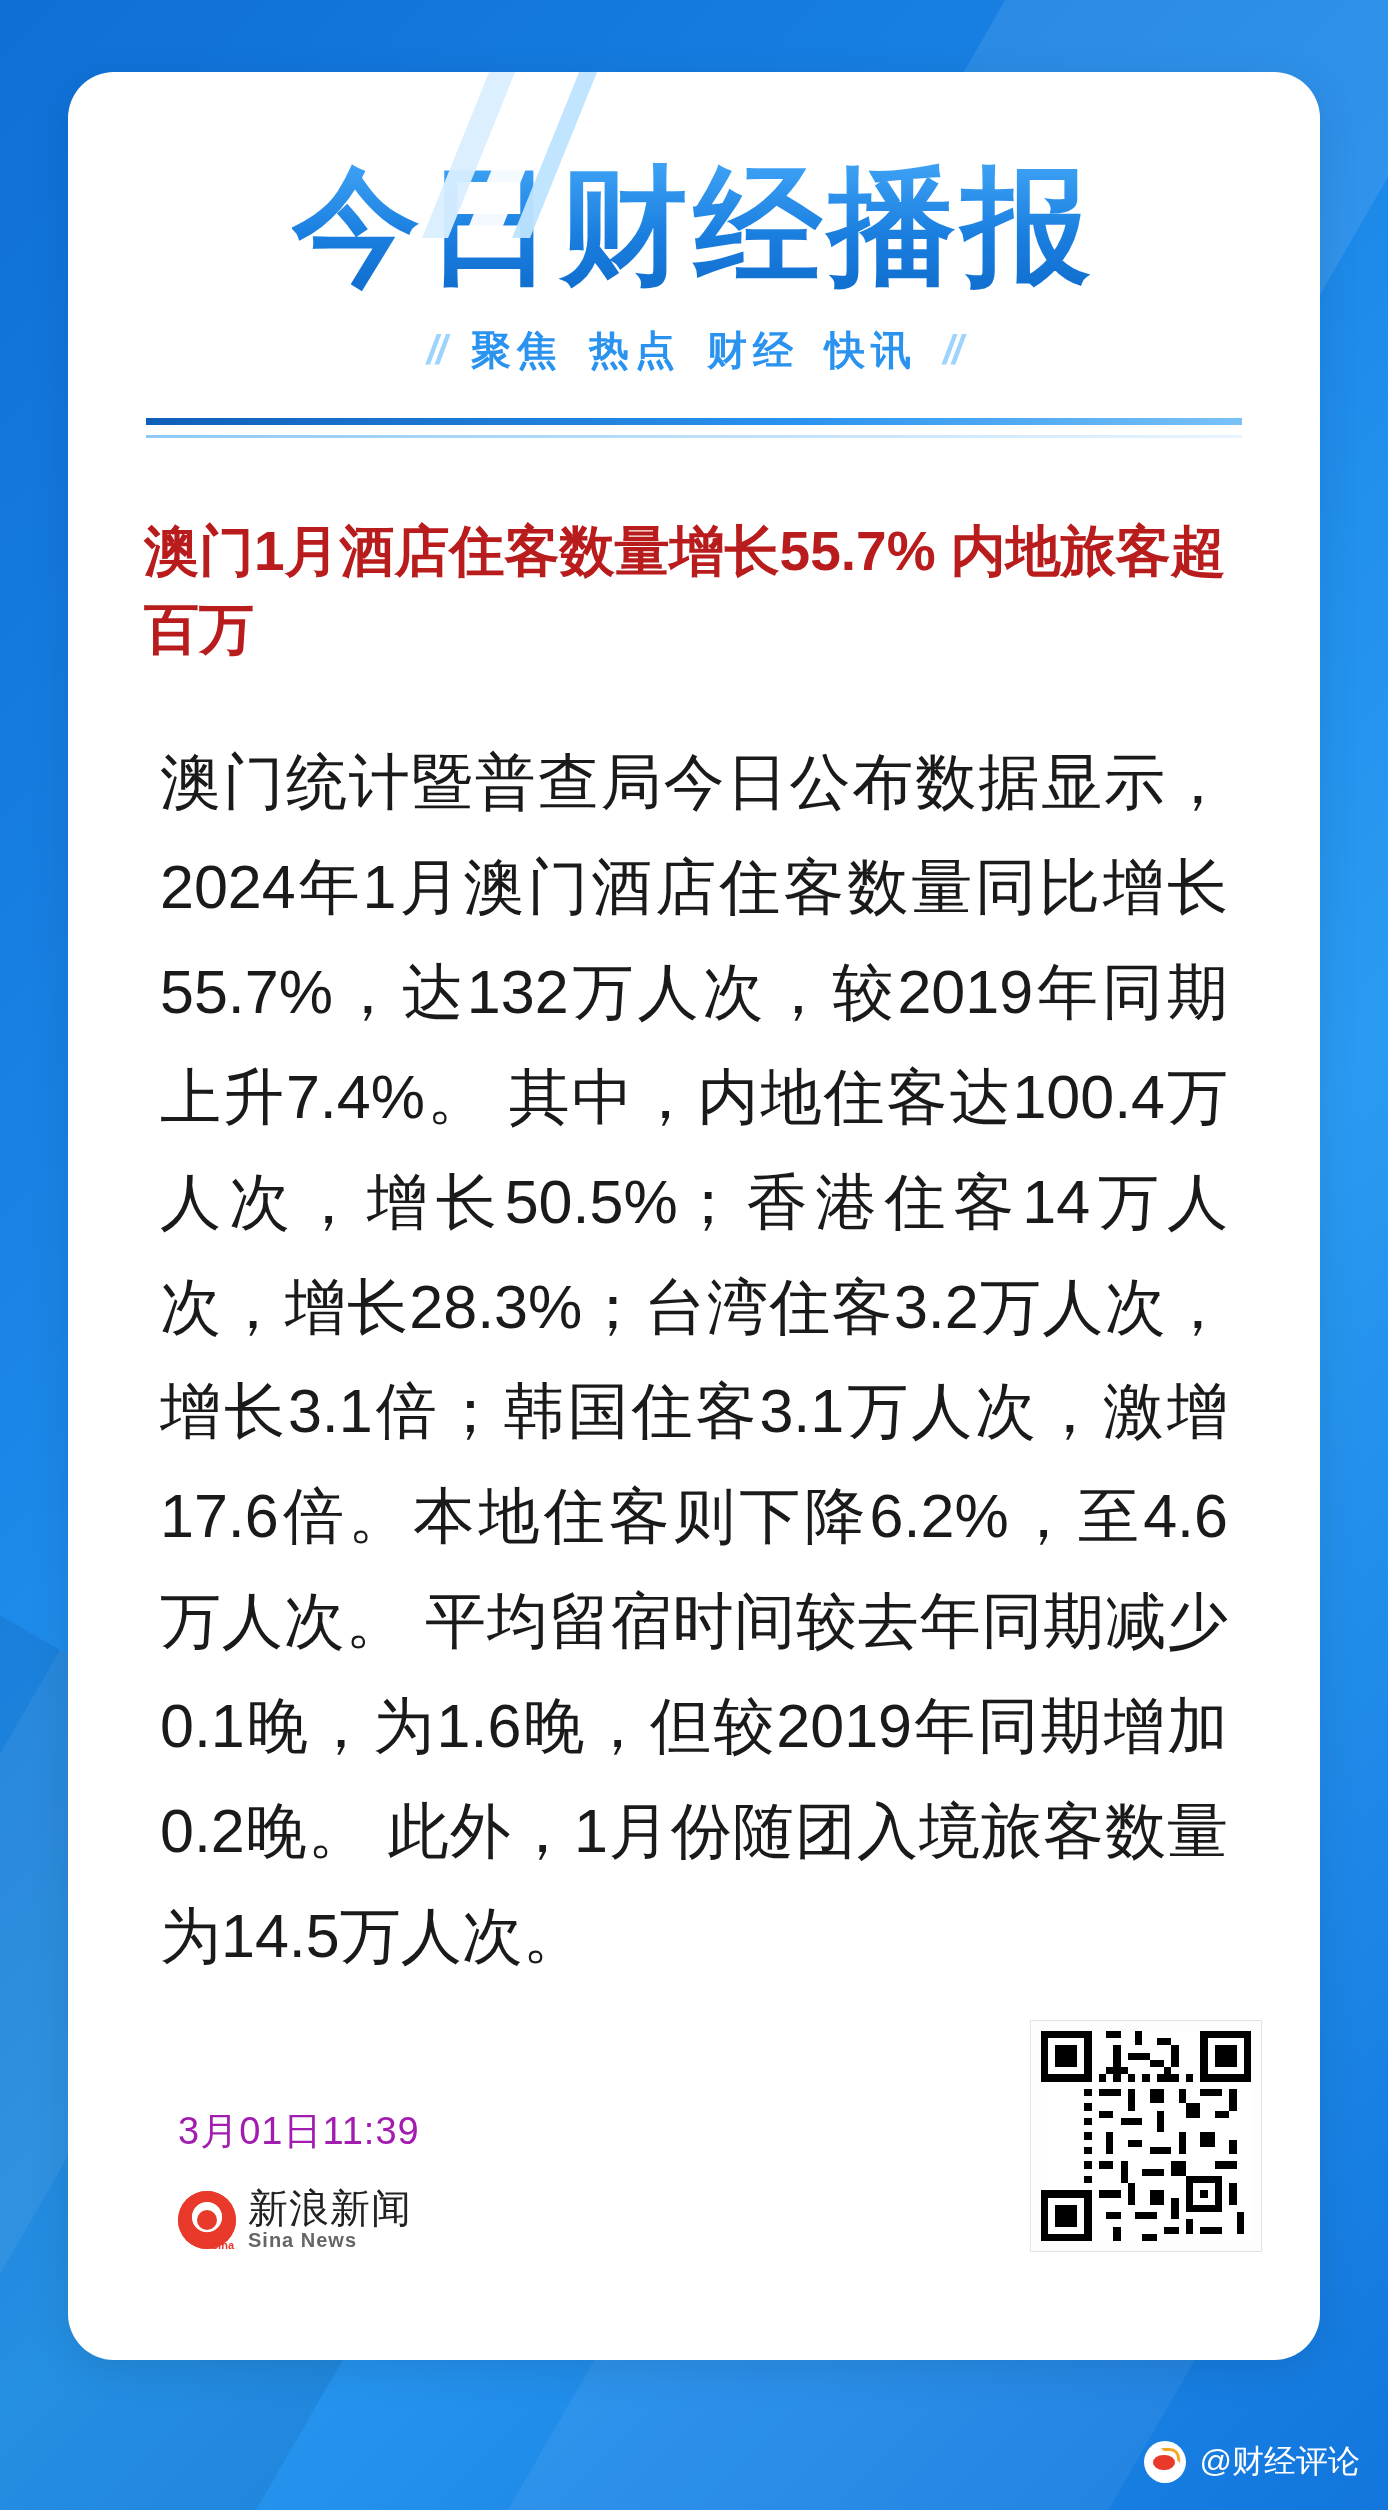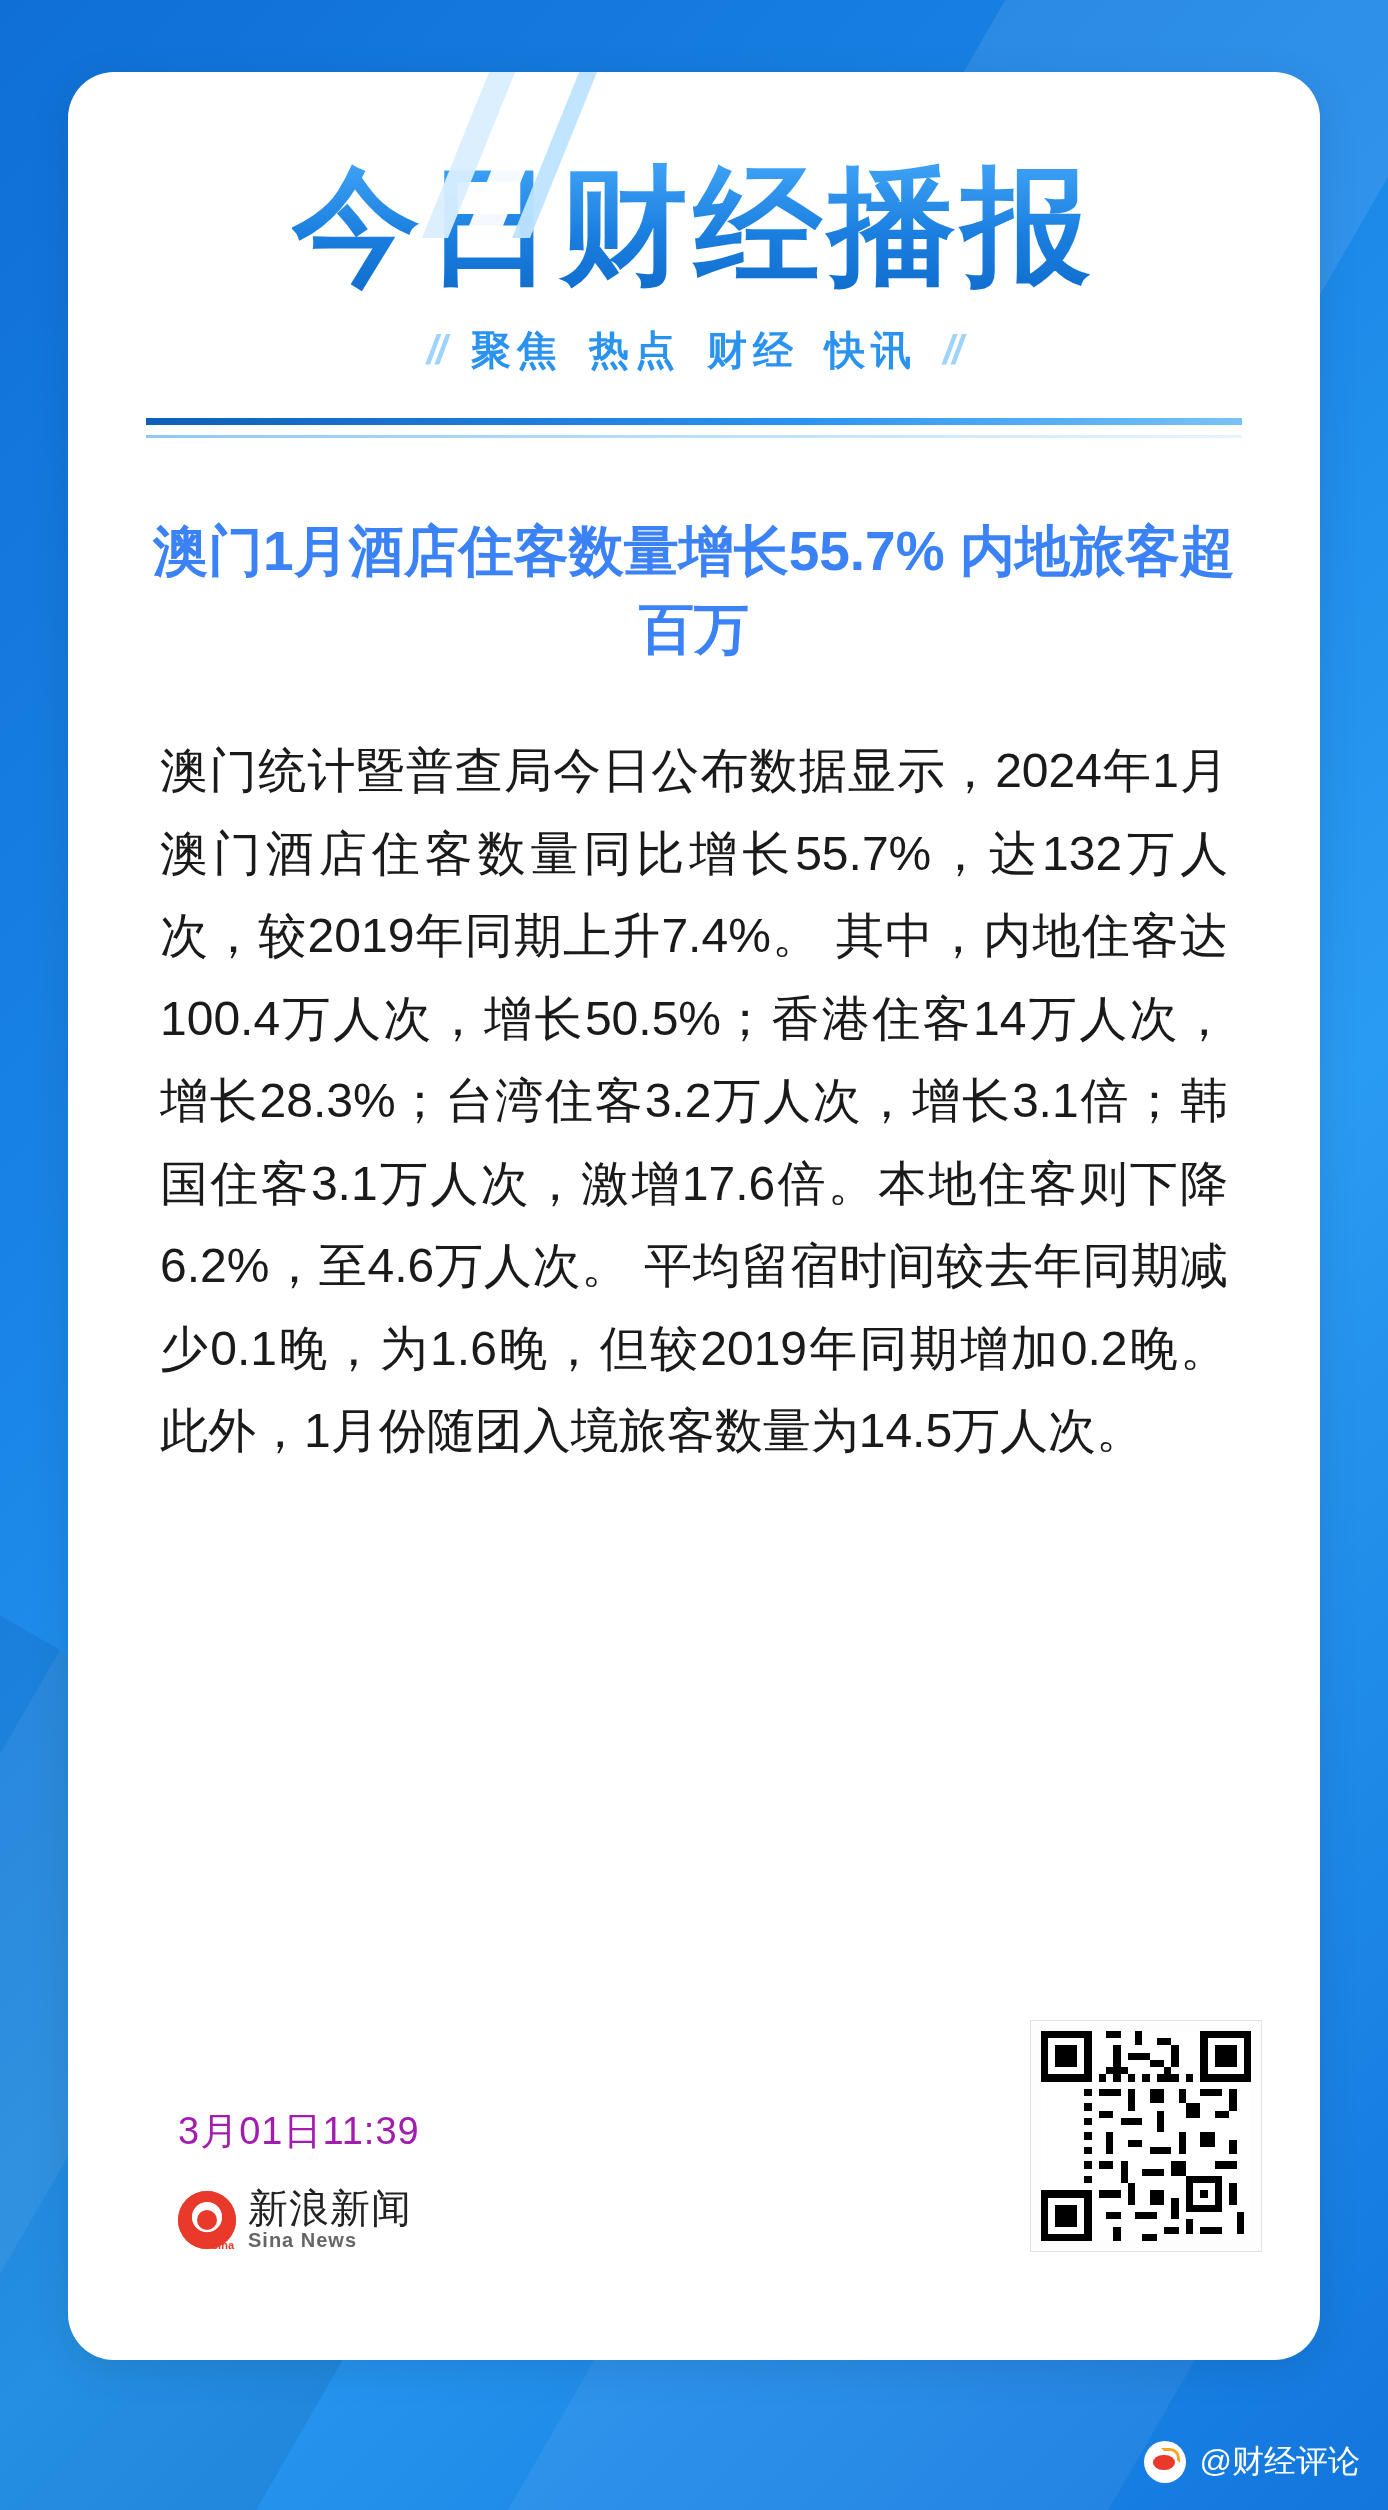--- a/index.html
+++ b/index.html
@@ -133,29 +133,28 @@
     height: 3px;
     background: linear-gradient(90deg, #8dc9f7 0%, #cde7fb 70%, #e8f4fe 100%);
   }
 
   
   .headline {
     margin: 74px 18px 0 18px;
     font-size: 55px;
     font-weight: bold;
     line-height: 1.42;
-    color: #3b82f6;
+    color: #b91c1c;
     letter-spacing: 0px;
-    text-align: center;
   }
 
   
   .bodytext {
     margin: 62px 34px 0 34px;
-    font-size: 48px;
+    font-size: 61px;
     line-height: 1.72;
     color: #1a1a1a;
     text-align: justify;
     text-justify: inter-ideograph;
   }
 
   
   .footer {
     position: absolute;
     left: 58px;

